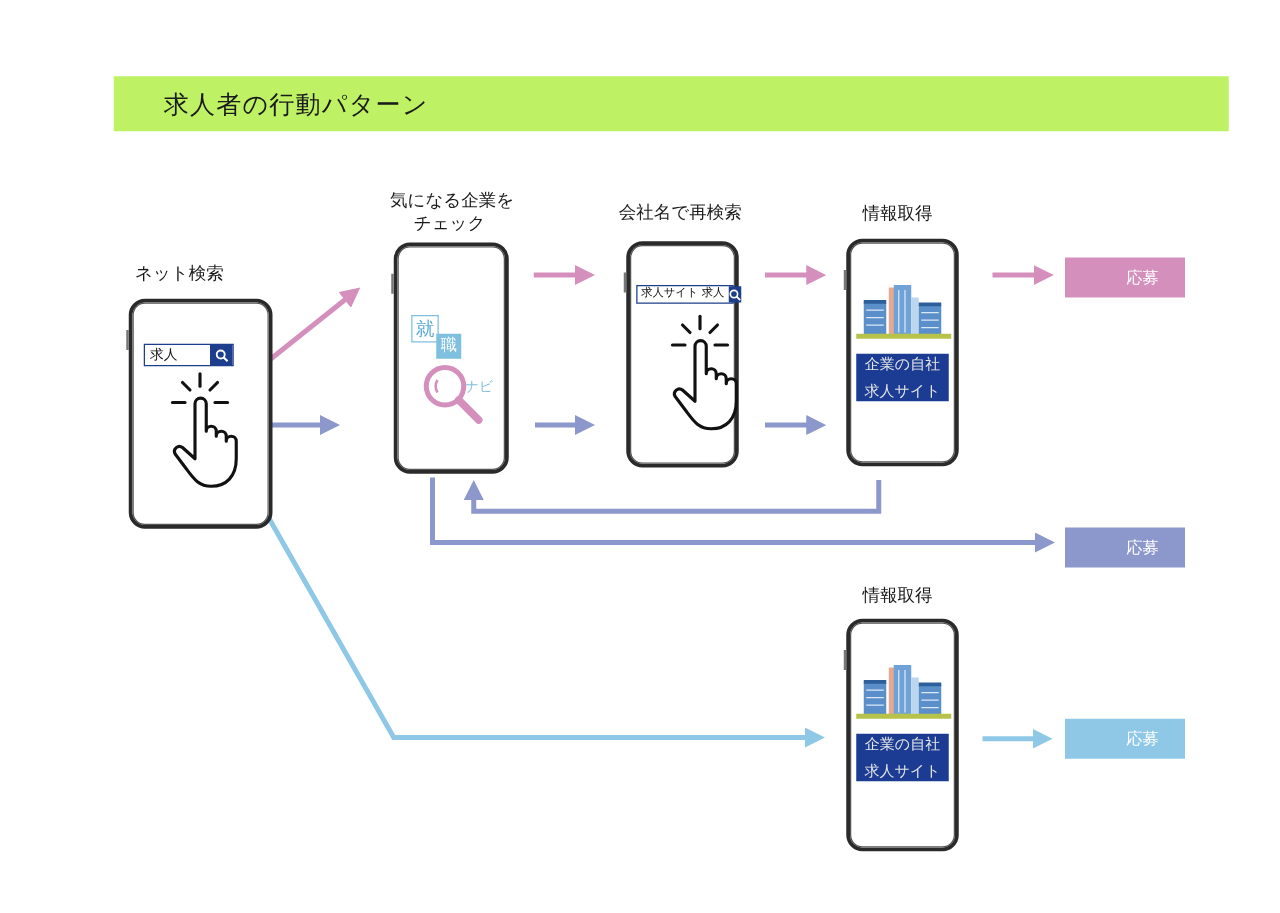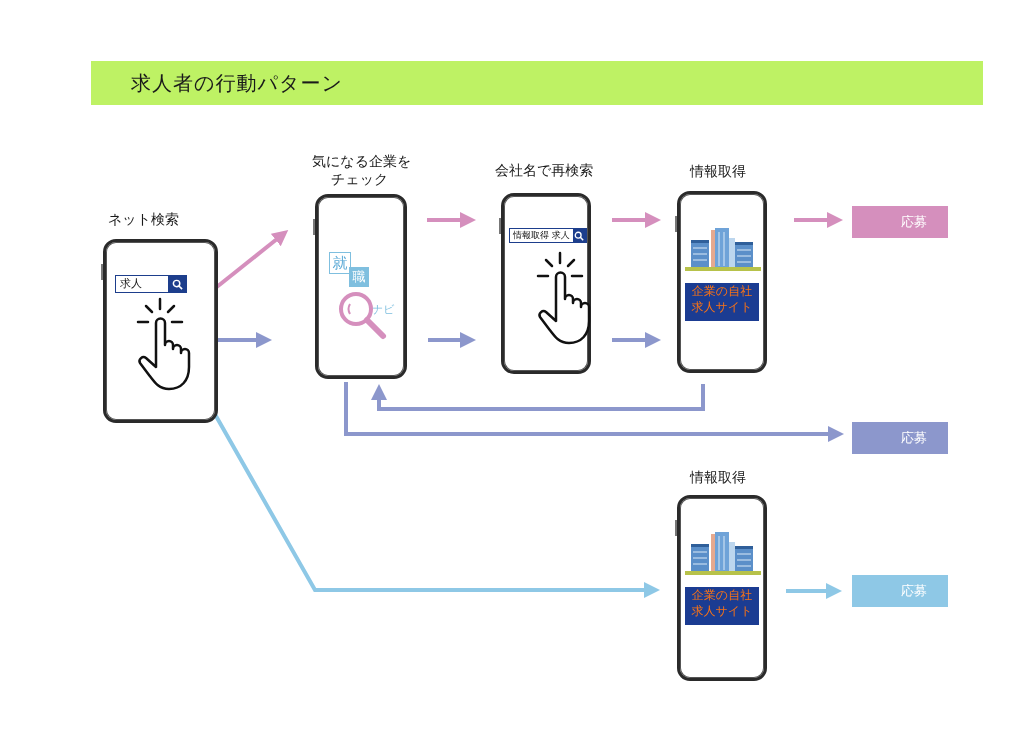--- a/index.html
+++ b/index.html
@@ -10,22 +10,22 @@
   .title-bar span { position:absolute; left:40px; top:9px; font-size:20px; color:#1a1a1a; letter-spacing:1px; }
   .label { position:absolute; font-size:14px; color:#1a1a1a; text-align:center; line-height:18px; white-space:nowrap; }
   .phone { position:absolute; border:3px solid #2a2a2a; border-radius:13px; background:#fff;
            box-shadow: 0 0 0 1px #555 inset; box-sizing:border-box; }
   .phone .side-btn { position:absolute; left:-5px; top:22px; width:2px; height:16px; background:#777; }
   .search-box { position:absolute; display:flex; border:1.5px solid #1d3e8c; height:16px; background:#fff; box-sizing:content-box; }
   .search-box .txt { font-size:11px; padding:1px 4px; line-height:14px; color:#111; white-space:nowrap; }
   .search-box .btn { width:18px; background:#1d3e8c; display:flex; align-items:center; justify-content:center; }
   .apply { position:absolute; width:68px; height:32px; display:flex; align-items:center; justify-content:center;
            color:#fff; font-size:13px;padding-left:28px; }
-  .site-box { position:absolute; background:#1b3c92; color:#f97316; font-size:12px; line-height:16px; text-align:center;
-              display:flex; flex-direction:column; justify-content:flex-start; }
+  .site-box { position:absolute; background:#1b3c92; color:#e5e5e5; font-size:12px; line-height:16px; text-align:center;
+              display:flex; flex-direction:column; justify-content:space-between; }
   svg.overlay { position:absolute; left:0; top:0; }
   .navi-logo { position:absolute; }
   .navi-logo .k1 { position:absolute; left:0; top:0; width:20px; height:20px; border:1px solid #7fbfdf; background:#fff; color:#5aa9d6; font-size:15px; line-height:20px; text-align:center; }
   .navi-logo .k2 { position:absolute; left:20px; top:15px; width:20px; height:20px; background:#7fbfdf; color:#fff; font-size:13px; line-height:20px; text-align:center; }
   .navi-logo .k3 { position:absolute; left:43px; top:18px; color:#7fbfdf; font-size:11px; white-space:nowrap;margin-top:32px; }
 </style>
 </head>
 <body>
 
 <div class="title-bar">
@@ -100,21 +100,21 @@
   <svg style="position:absolute;left:18px;top:92px;" width="55" height="55" viewBox="0 0 55 55">
     <circle cx="20" cy="20" r="15" fill="none" stroke="#d58fbd" stroke-width="4"></circle>
     <path d="M14,15 q-3,5 0,10" fill="none" stroke="#d58fbd" stroke-width="2"></path>
     <line x1="31" y1="31" x2="47" y2="47" stroke="#d58fbd" stroke-width="6" stroke-linecap="round"></line>
   </svg>
 </div>
 
 <div class="phone" style="left:501px;top:193px;width:90px;height:181px;">
   <div class="side-btn"></div>
   <div class="search-box" style="left:5px;top:32px;width:76px;height:13px;">
-    <span class="txt" style="flex:1;font-size:9px;line-height:12px;padding:0 3px;">情報取得 求人</span>
+    <span class="txt" style="flex:1;font-size:9px;line-height:12px;padding:0 3px;">求人サイト 求人</span>
     <span class="btn" style="width:15px;">
       <svg width="10" height="10" viewBox="0 0 12 12">
           <circle cx="5" cy="5" r="3.5" fill="none" stroke="#fff" stroke-width="1.6"></circle>
           <line x1="7.6" y1="7.6" x2="11" y2="11" stroke="#fff" stroke-width="1.8"></line>
         </svg>
     </span>
   </div>
   <svg style="position:absolute;left:32px;top:55px;" width="80" height="100" viewBox="0 0 80 100">
     <g stroke="#111" stroke-width="2.5" fill="none" stroke-linecap="round">
       <line x1="24" y1="2" x2="24" y2="12"></line>

